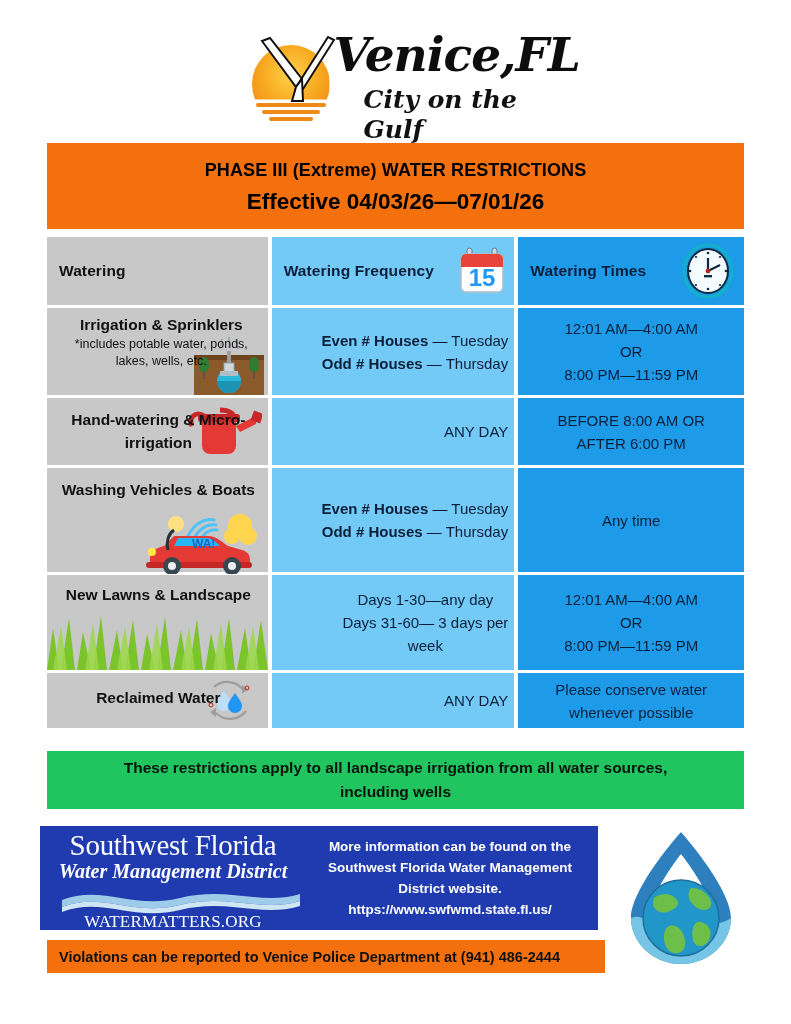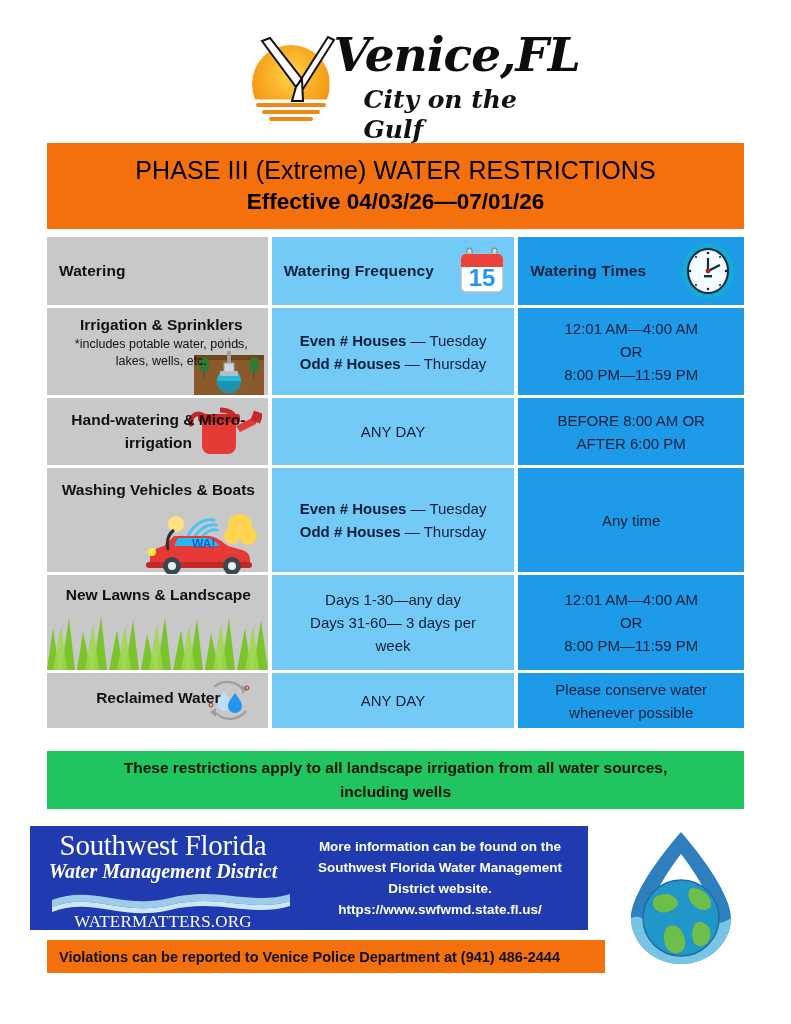--- a/index.html
+++ b/index.html
@@ -46,29 +46,29 @@
     letter-spacing:0px;
   }
 
   
   .orange-header{
     position:absolute;left:47px;top:143px;width:697px;height:86px;
     background:#F4700C;
     display:flex;flex-direction:column;align-items:center;justify-content:center;
     box-sizing:border-box;
   }
-  .orange-header .l1{font-size:25px;font-weight:normal;letter-spacing:.1px;line-height:31px;color:#000;}
+  .orange-header .l1{font-size:18px;font-weight:bold;letter-spacing:.1px;line-height:31px;color:#000;}
   .orange-header .l2{font-size:22.5px;font-weight:bold;line-height:31px;color:#000;}
 
   
   .tbl{position:absolute;left:47px;top:237px;width:697px;}
   .trow{display:flex;width:100%;margin-bottom:3px;}
   .c1{width:221px;box-sizing:border-box;position:relative;background:#C8C8C8;text-align:center;}
   .gap{width:4px;}
-  .c2{width:243px;box-sizing:border-box;background:#74CAF7;display:flex;align-items:center;justify-content:center;text-align:center;}
+  .c2{width:243px;box-sizing:border-box;background:#74CAF7;display:flex;align-items:center;justify-content:flex-end;text-align:center;}
   .c3{width:226px;box-sizing:border-box;background:#1E9BE8;display:flex;align-items:center;justify-content:center;text-align:center;}
 
   .hdr .c1{background:#C8C8C8;display:flex;align-items:center;}
   .hdr .c2{justify-content:flex-start;}
   .hdr .c3{justify-content:flex-start;}
   .hdr-label{font-size:15.5px;font-weight:bold;color:#111;padding-left:12px;letter-spacing:.1px;}
   .hdr .c2 .hdr-label,.hdr .c3 .hdr-label{color:#0b1f3a;}
 
   .c1 .cell-title{font-size:15.5px;font-weight:bold;color:#111;line-height:20px;padding:7px 6px 0 8px;position:relative;z-index:2;}
   .c1 .cell-note{font-size:12.5px;color:#111;line-height:17px;padding:1px 6px 0 8px;position:relative;z-index:2;}
@@ -79,21 +79,21 @@
   
   .green{
     position:absolute;left:47px;top:751px;width:697px;height:58px;
     background:#20C560;display:flex;flex-direction:column;
     align-items:center;justify-content:center;text-align:center;
   }
   .green div{font-size:15.5px;font-weight:bold;color:#08130a;line-height:24px;}
 
   
   .swf{
-    position:absolute;left:30px;top:826px;width:558px;height:104px;
+    position:absolute;left:40px;top:826px;width:558px;height:104px;
     background:#1F3BAF;overflow:hidden;
   }
   .swf-logo{position:absolute;left:8px;top:4px;width:250px;height:100px;color:#fff;text-align:center;}
   .swf-l1{font-family:"Liberation Serif", serif;font-size:29px;line-height:30px;letter-spacing:-.3px;}
   .swf-l2{font-family:"Liberation Serif", serif;font-style:italic;font-weight:bold;font-size:20px;line-height:22px;}
   .swf-waves{position:absolute;left:14px;top:58px;width:238px;height:26px;}
   .swf-l3{position:absolute;left:0;top:82px;width:250px;font-family:"Liberation Serif", serif;font-size:17px;letter-spacing:.2px;color:#fff;}
   .swf-info{
     position:absolute;left:270px;top:10px;width:280px;
     text-align:center;color:#fff;font-size:13.5px;font-weight:bold;line-height:21px;

